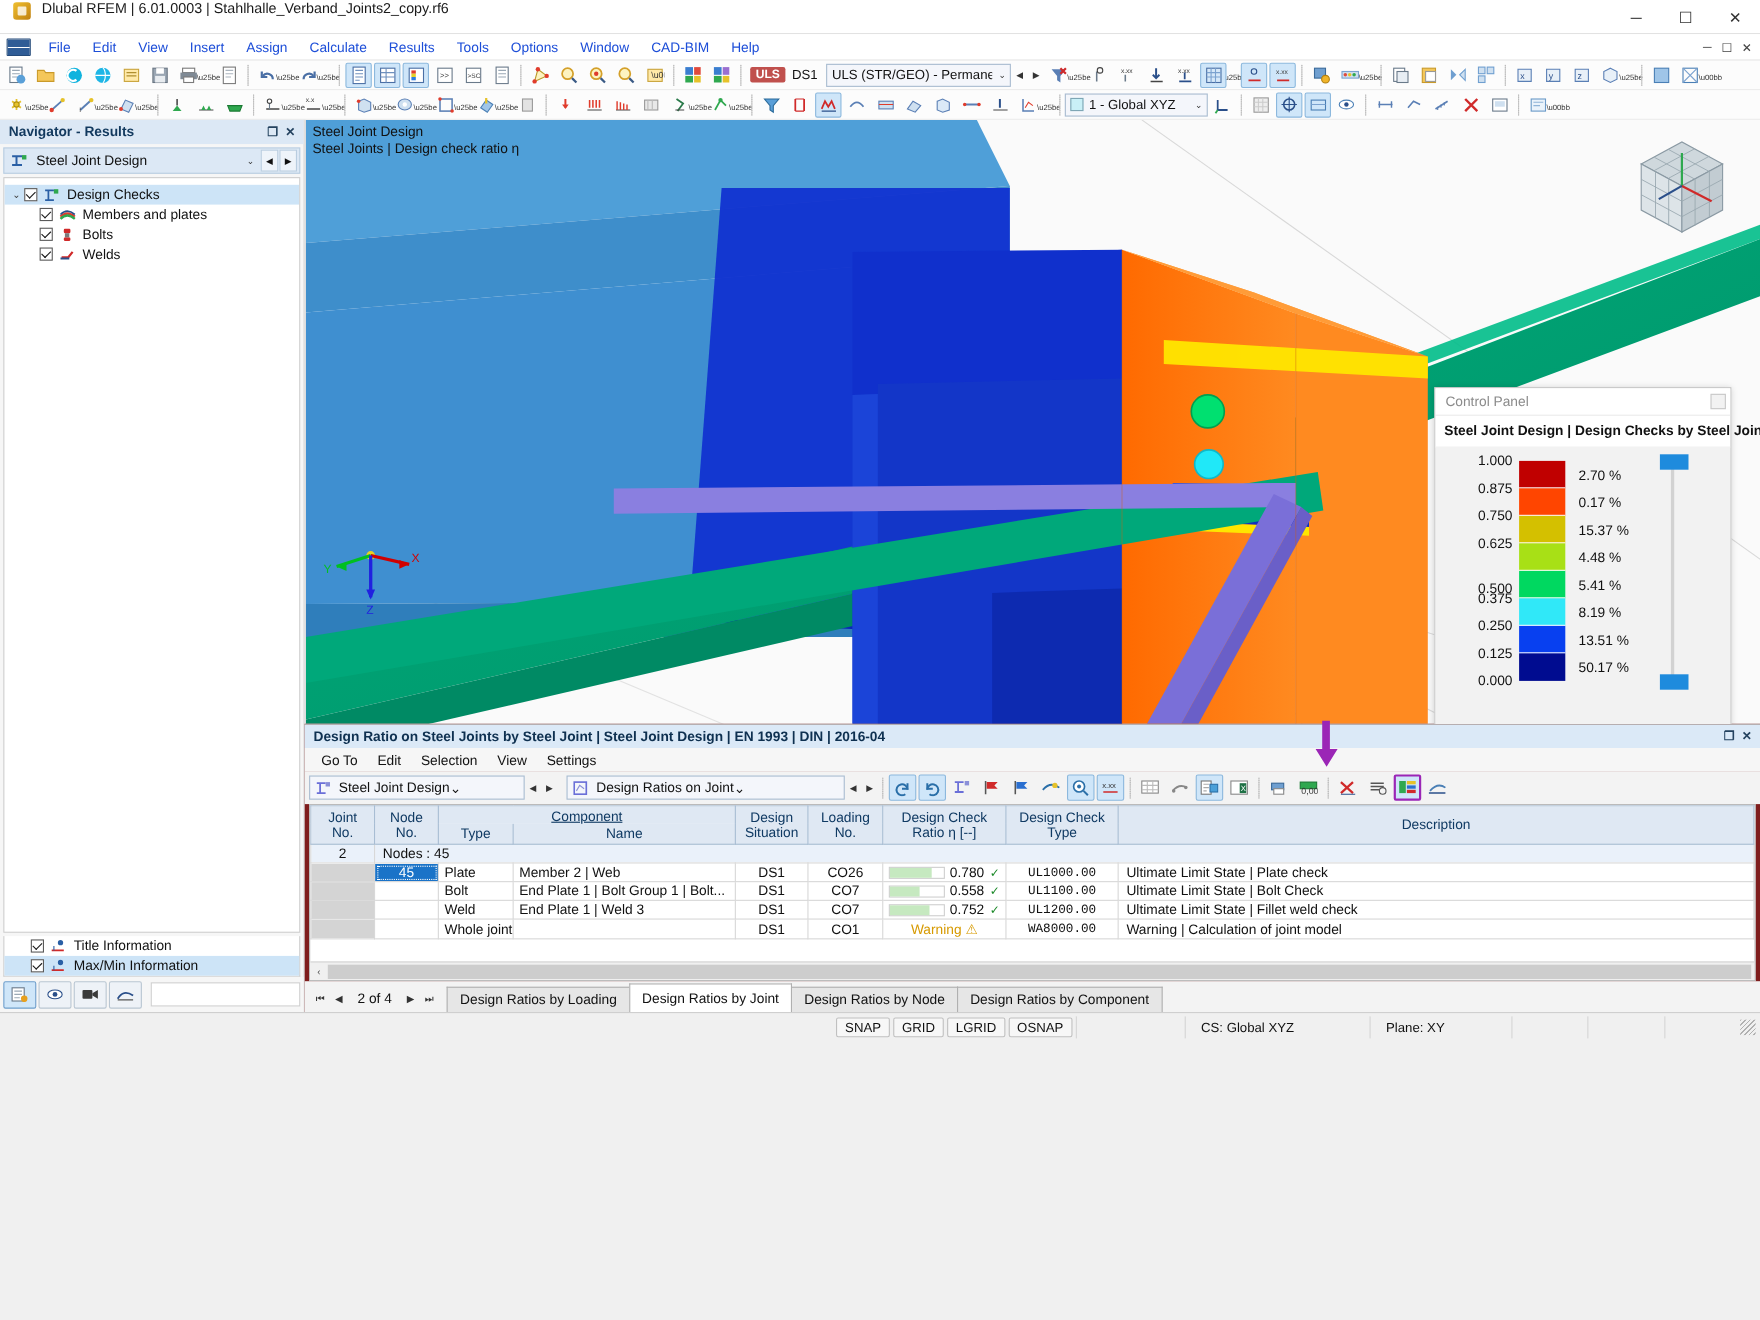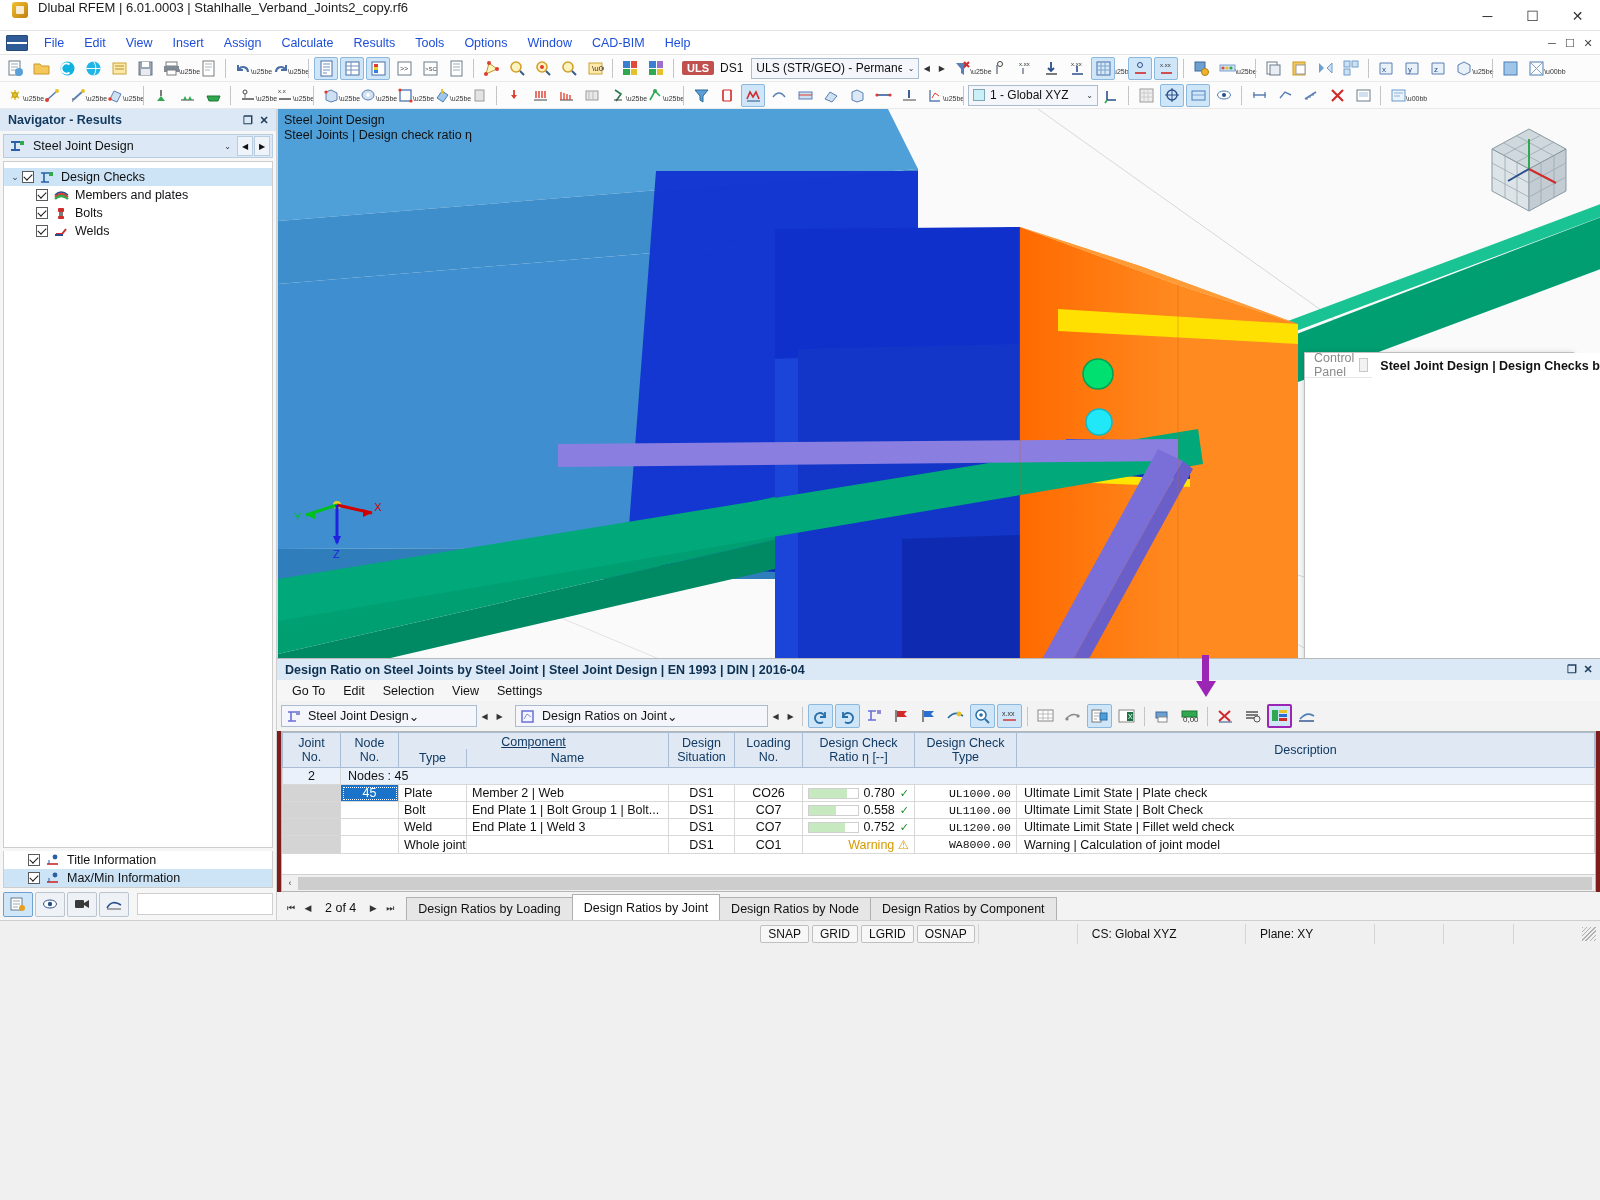--- a/index.html
+++ b/index.html
@@ -105,21 +105,21 @@
   .viewwrap{flex:1;display:flex;flex-direction:column;position:relative;}
   .viewport{position:relative;flex:1;background:#fafafa;overflow:hidden;border-left:1px solid #d8d8d8;}
   .vp-title{position:absolute;left:6px;top:4px;font-size:12.5px;line-height:15px;color:#111;z-index:6;}
   .maxmin{position:absolute;left:6px;bottom:6px;font-size:12.5px;line-height:16.5px;color:#111;z-index:6;}
   .axis{position:absolute;left:12px;bottom:100px;width:95px;height:75px;z-index:6;}
   .cube{position:absolute;right:22px;top:12px;width:98px;height:98px;z-index:6;}
 
   
   .cpanel{position:absolute;right:26px;top:243px;width:270px;height:439px;background:#fff;
           border:1px solid #bfbfbf;box-shadow:0 1px 6px rgba(0,0,0,.18);z-index:9;
-          display:flex;}
+          display:flex;flex-direction:column;}
   .cp-title{height:25px;background:#fff;display:flex;align-items:center;padding:0 4px 0 9px;
             font-size:12.5px;color:#8b8b8b;border-bottom:1px solid #e8e8e8;}
   .cp-title .sp{flex:1;}
   .cp-pin{width:14px;height:14px;border:1px solid #c8c8c8;background:#f2f2f2;}
   .cp-sub{padding:6px 8px 8px 8px;font-size:12.5px;color:#111;font-weight:bold;
           background:#fff;border-bottom:1px solid #ededed;white-space:nowrap;}
   .cp-body{flex:1;background:#f2f2f2;position:relative;padding-top:12px;}
   .legend{display:flex;margin-left:8px;position:relative;}
   .lg-labels{width:62px;text-align:right;font-size:12.5px;position:relative;}
   .lg-labels div{position:absolute;right:0;transform:translateY(-50%);}
@@ -153,21 +153,21 @@
 
   
   .grid{flex:1;background:#fff;border:1px solid #b5b5b5;margin:0 4px;overflow:hidden;
         display:flex;flex-direction:column;}
   table.rt{border-collapse:collapse;width:100%;table-layout:fixed;font-size:12.5px;}
   table.rt th{background:#dfe8f3;border:1px solid #a8bdd3;color:#103a63;font-weight:normal;
               padding:2px 3px;line-height:14px;vertical-align:middle;}
   table.rt td{border:1px solid #d8d8d8;padding:1px 5px;height:16px;white-space:nowrap;
               overflow:hidden;}
   .c-ctr{text-align:center;}
-  .c-rt{text-align:right;}
+  .c-rt{text-align:center;}
   .grp-row td{background:#eaf1fa;}
   .node-cell{background:#1a73c8;color:#fff;text-align:center;outline:1px dotted #fff;outline-offset:-3px;}
   .dim-cell{background:#d4d4d4;}
   .ratio-wrap{display:flex;align-items:center;gap:5px;}
   .bar-bg{flex:1;height:11px;background:#fff;border:1px solid #cfcfcf;position:relative;}
   .bar-fill{position:absolute;left:0;top:0;bottom:0;background:#c6e9c0;}
   .mono{font-family:"Liberation Mono", monospace;font-size:11.5px;}
   .ok{color:#1d8a2a;font-size:11px;}
   .warn{color:#d79a00;}
   .hscroll{height:17px;background:#f0f0f0;border-top:1px solid #d2d2d2;display:flex;align-items:center;}
@@ -1064,20 +1064,30 @@
             </div>
             <div class="lg-bars">
               <div style="background:#c00000;"></div>
               <div style="background:#ff4500;"></div>
               <div style="background:#d4c000;"></div>
               <div style="background:#a8e016;"></div>
               <div style="background:#00d860;"></div>
               <div style="background:#30e8f8;"></div>
               <div style="background:#0840f0;"></div>
               <div style="background:#000c90;border-bottom:none;"></div>
+            </div>
+            <div class="lg-pcts">
+              <div style="top:13px;">2.70 %</div>
+              <div style="top:38px;">0.17 %</div>
+              <div style="top:63px;">15.37 %</div>
+              <div style="top:88px;">4.48 %</div>
+              <div style="top:113px;">5.41 %</div>
+              <div style="top:138px;">8.19 %</div>
+              <div style="top:163px;">13.51 %</div>
+              <div style="top:188px;">50.17 %</div>
             </div>
             <div class="slider">
               <div class="track"></div>
               <div class="th" style="top:-6px;"></div>
               <div class="th" style="top:194px;"></div>
             </div>
           </div>
         </div>
 
       </div>

